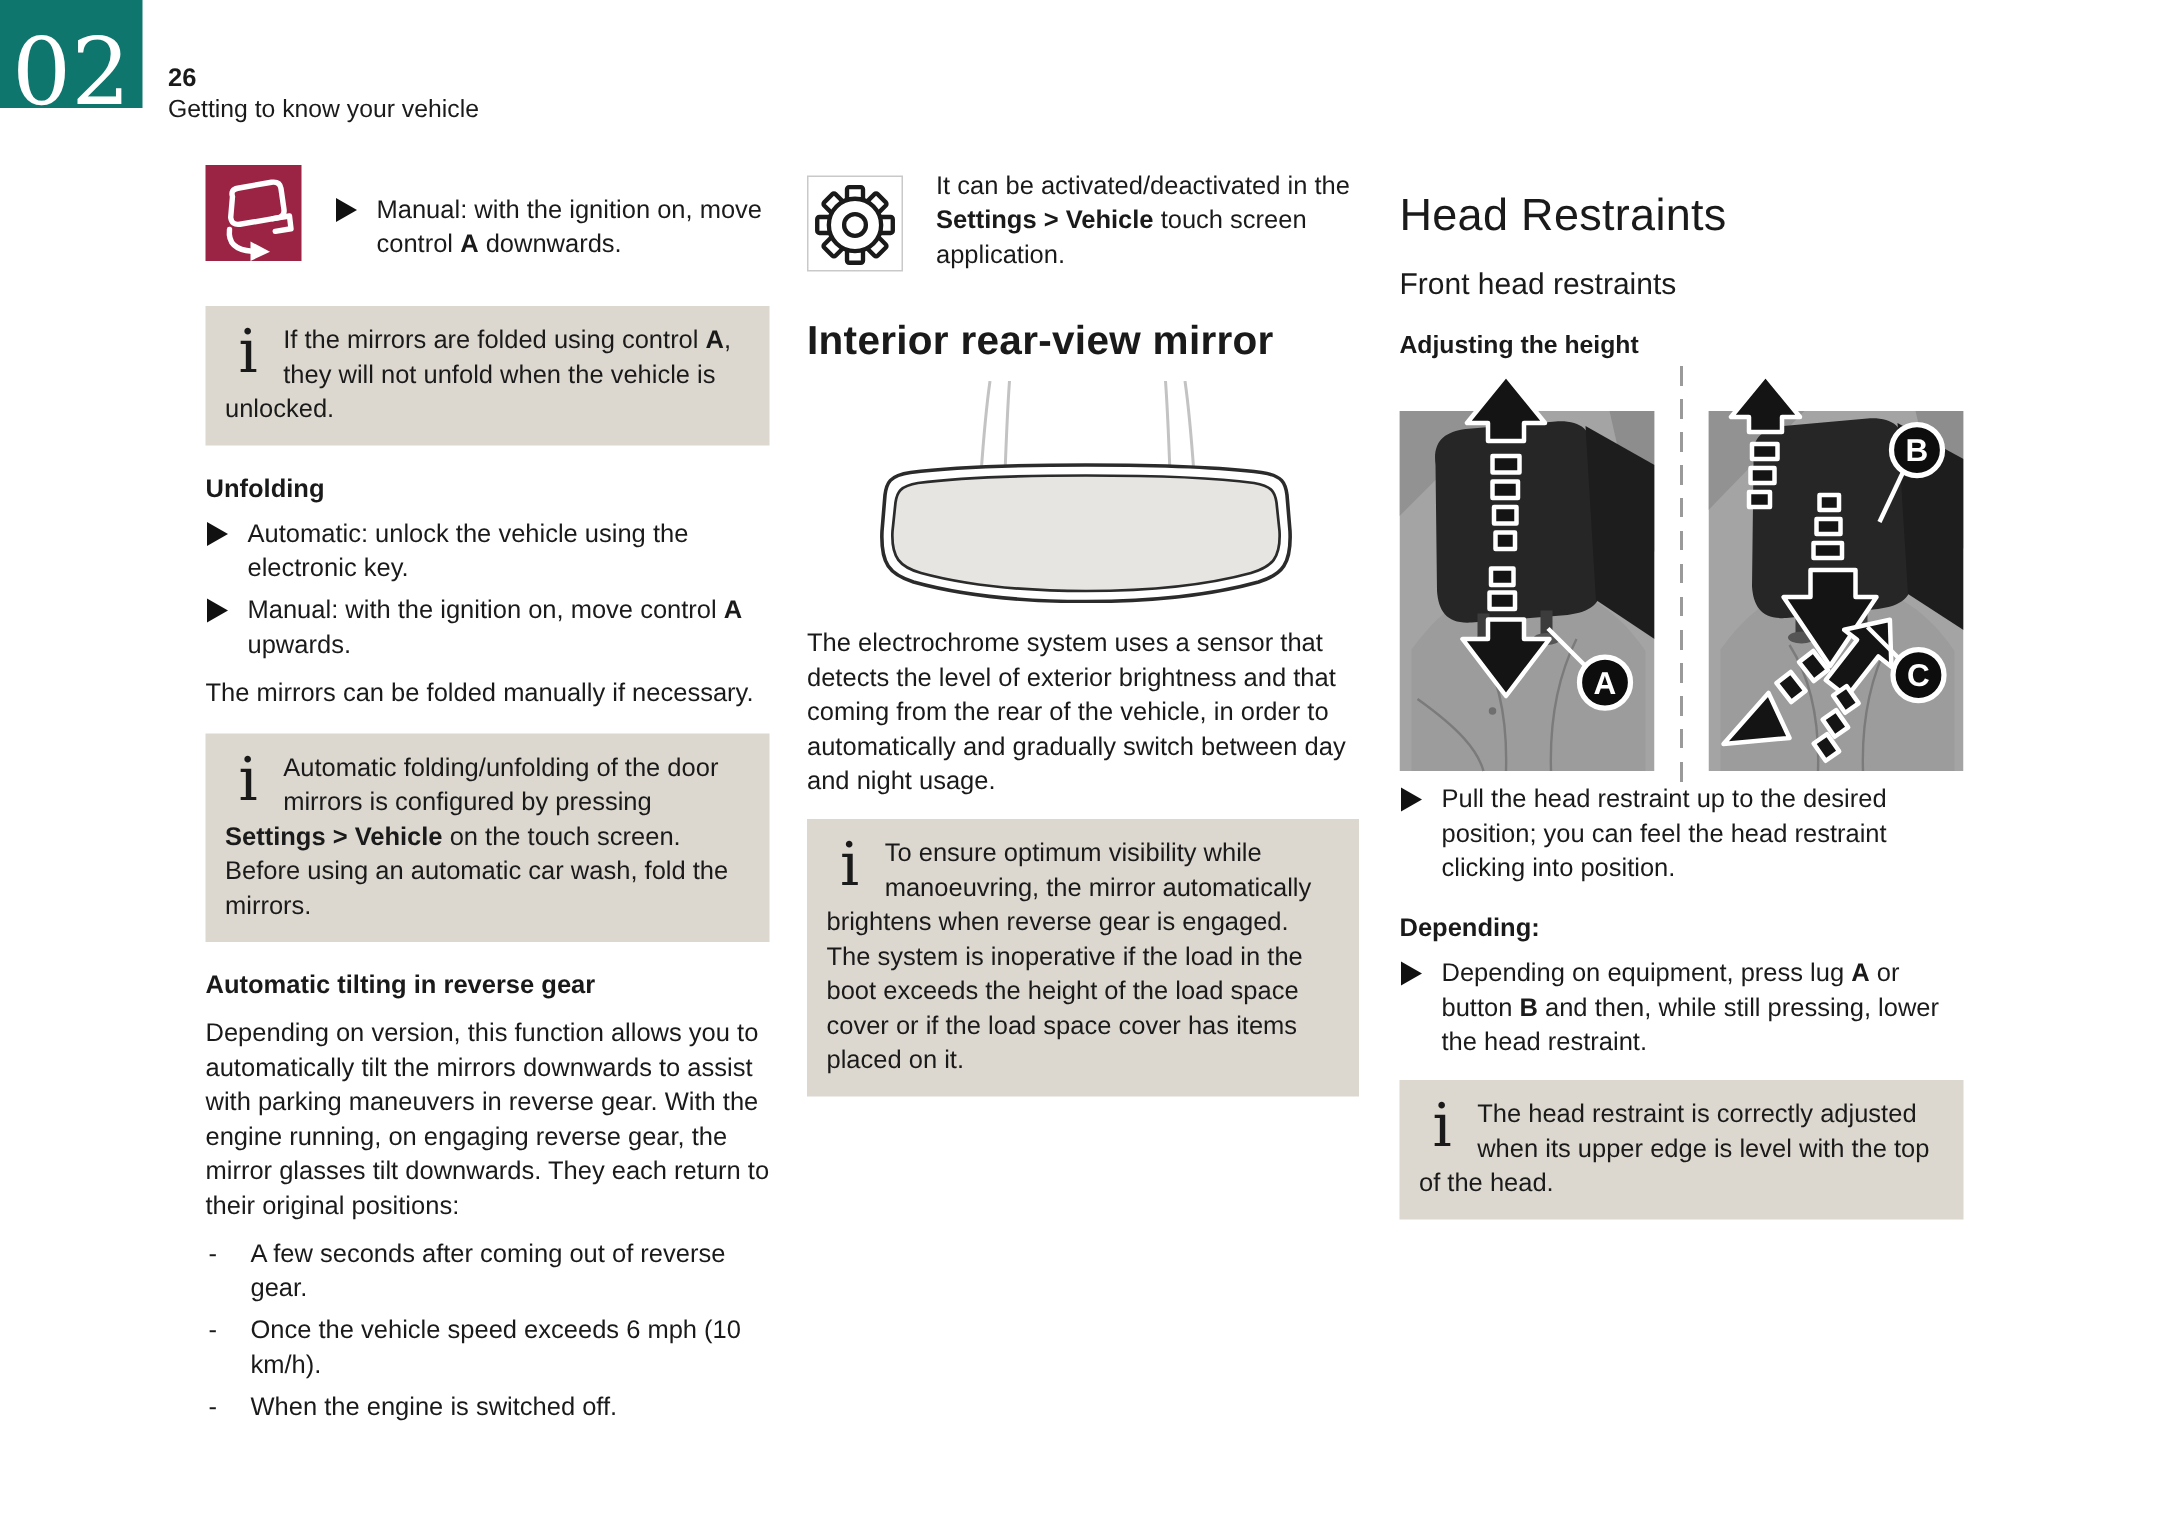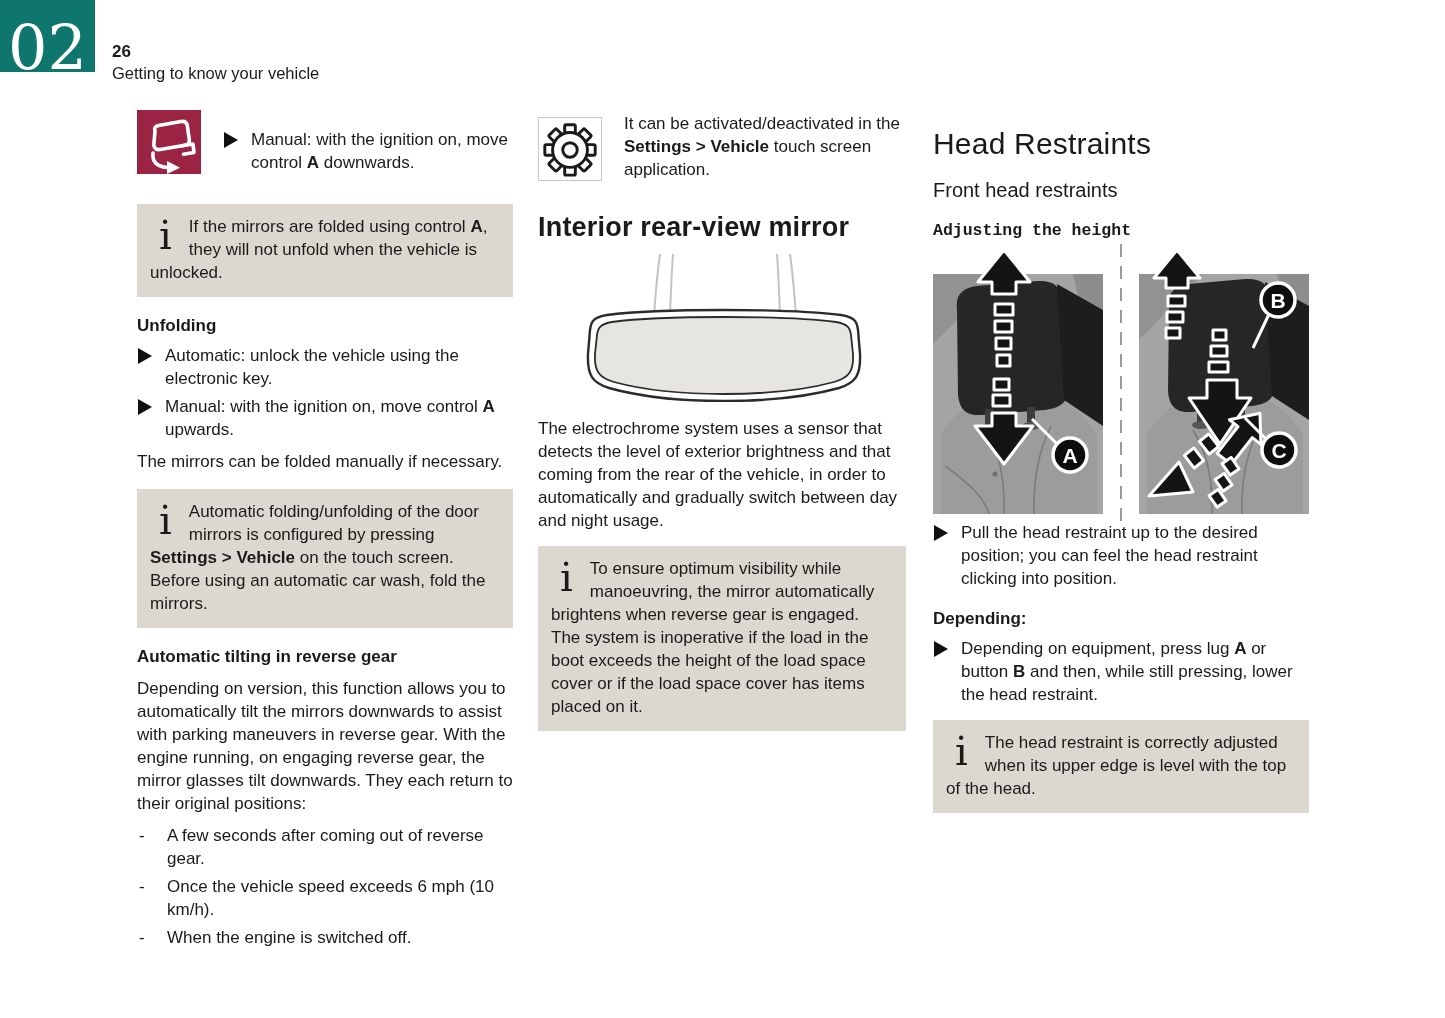--- a/index.html
+++ b/index.html
@@ -40,21 +40,21 @@
   
   .ibx { background:#dcd8cf; padding:11px 14px 13px 13px; overflow:hidden; }
   .info-i { float:left; font-family:"DejaVu Serif", serif; font-size:40px; line-height:36px;
     margin:2px 17px 0 9px; color:#1a1a1a; }
 
   
   .h3 { font-weight:bold; font-size:17px; line-height:23px; margin:17px 0 7px; }
   .mid-h1 { font-size:27px; line-height:33px; font-weight:700; margin:24px 0 10px; letter-spacing:0.2px; }
   .r-h1 { font-size:30px; line-height:38px; font-weight:400; margin:8px 0 0; letter-spacing:0.2px; }
   .r-h2 { font-size:20px; line-height:30px; font-weight:400; margin:12px 0 0; }
-  .r-h3 { font-weight:bold; font-size:16.5px; line-height:23px; margin:14px 0 6px;font-family:Liberation Mono, monospace; }
+  .r-h3 { font-weight:bold; font-size:16.5px; line-height:23px; margin:14px 0 6px; }
   .para { margin:9px 0; }
 
   
   .mirror-illustration { margin:4px 0 6px 36px; }
   .restraint-figure { position:relative; margin-top:6px; height:268px; }
   .panel-left { position:absolute; left:0; top:0; }
   .panel-right { position:absolute; right:0; top:0; }
   .figure-divider { position:absolute; left:187px; top:-4px; width:2px; height:284px;
     background:repeating-linear-gradient(to bottom, #9a9a9a 0 13px, transparent 13px 22px); }
 

